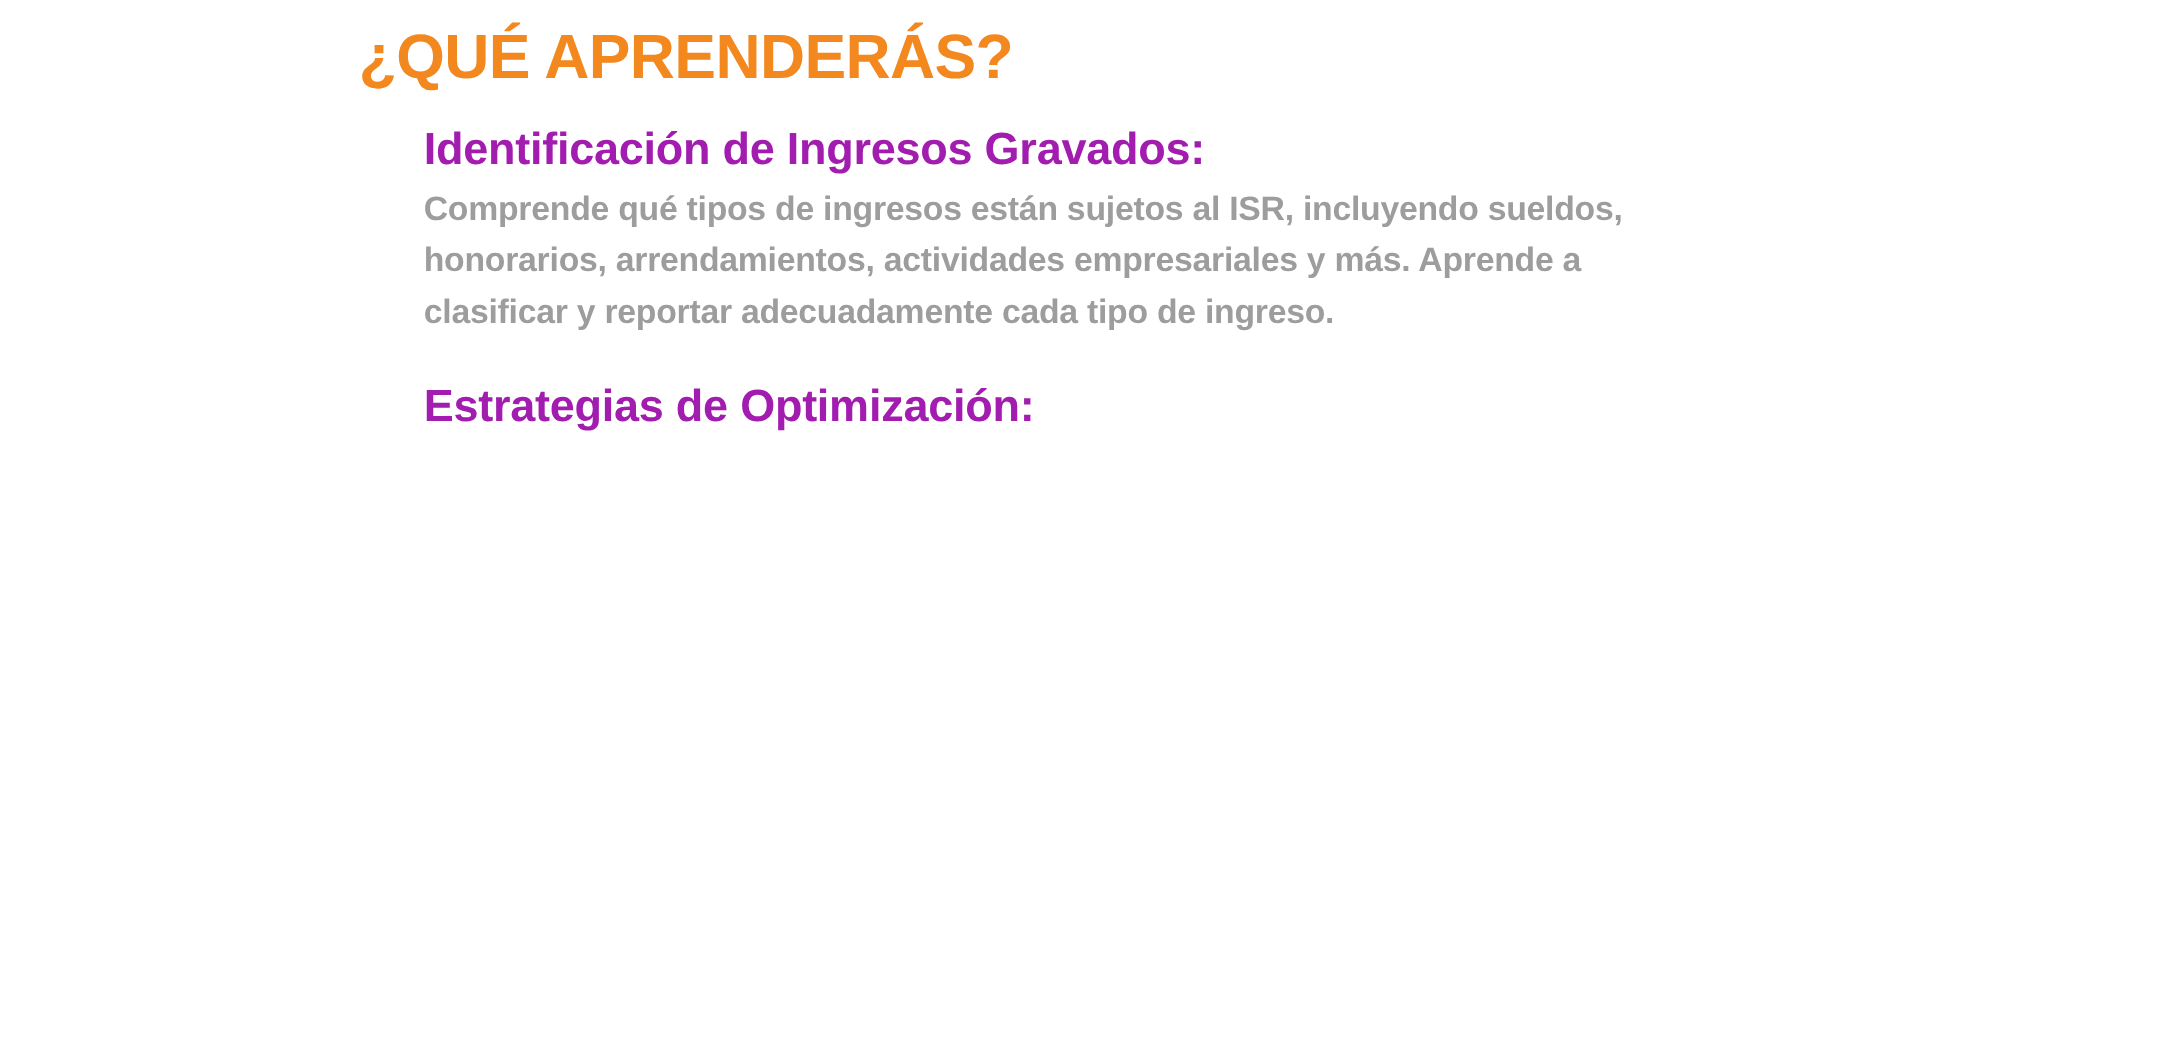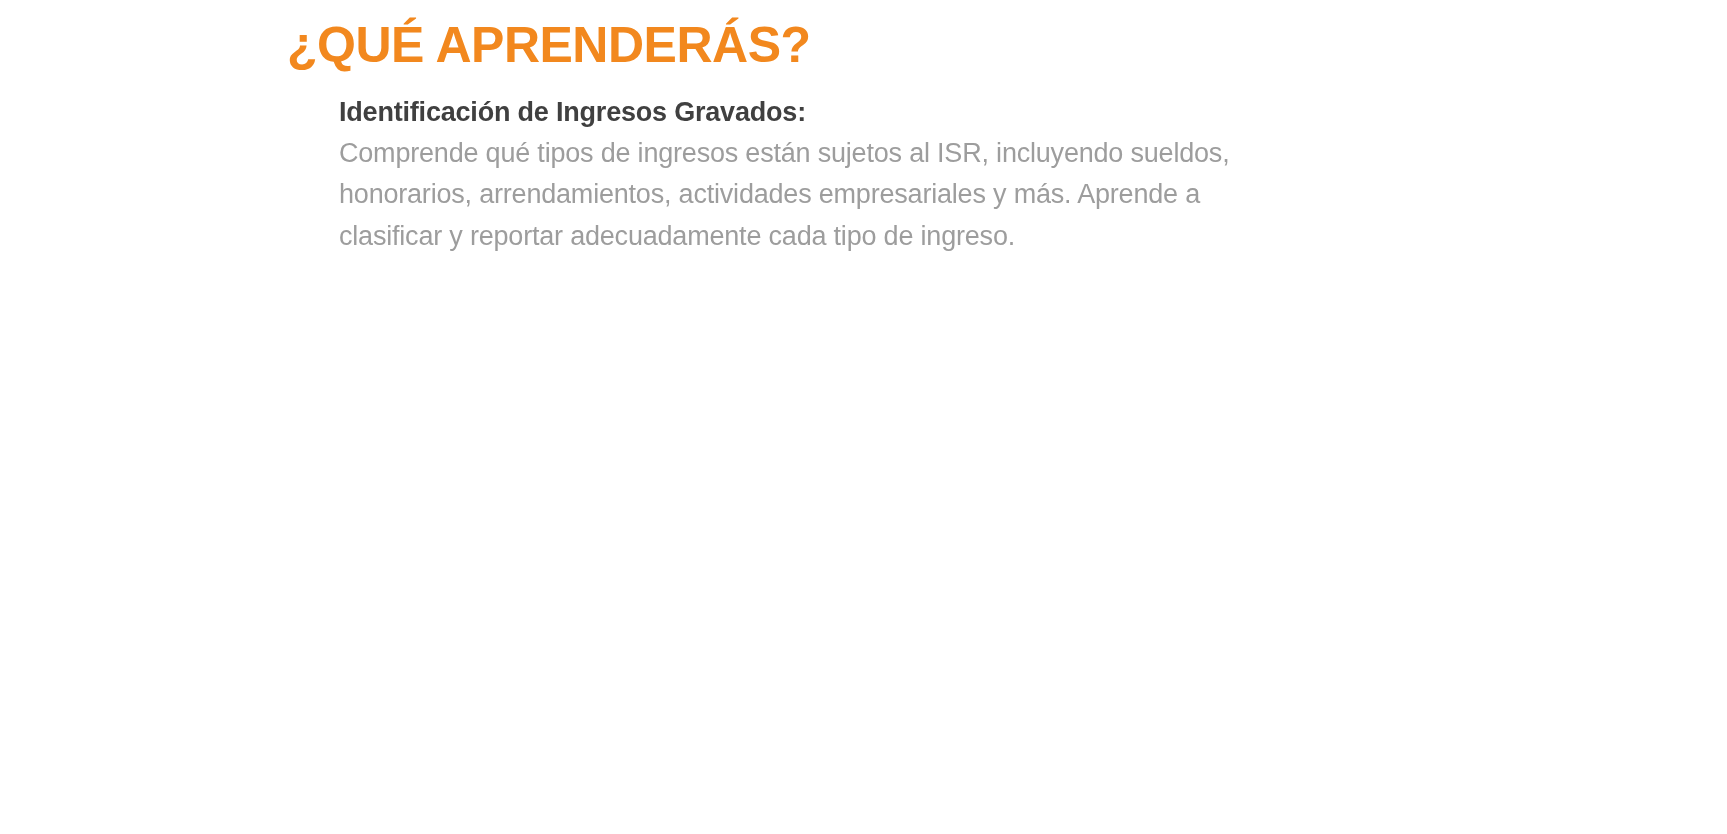--- a/index.html
+++ b/index.html
@@ -41,29 +41,29 @@
     top: 92px;
     width: 1000px;
   }
   .block {
     margin-bottom: 27px;
   }
   .block:last-child {
     margin-bottom: 0;
   }
   .block-heading {
-    font-size: 27px;
+    font-size: 36px;
     font-weight: bold;
-    color: #404040;
+    color: #a21caf;
     line-height: 1.52;
     letter-spacing: -0.2px;
   }
   .block-body {
     font-size: 27px;
-    font-weight: normal;
+    font-weight: bold;
     color: #9d9d9d;
     line-height: 1.53;
     letter-spacing: -0.2px;
     max-width: 960px;
   }
 </style>
 </head>
 <body>
 
 <div class="slide">
@@ -73,17 +73,18 @@
 
     <div class="blocks">
 
       <div class="block">
         <div class="block-heading">Identificación de Ingresos Gravados:</div>
         <div class="block-body">Comprende qué tipos de ingresos están sujetos al ISR, incluyendo sueldos, honorarios, arrendamientos, actividades empresariales y más. Aprende a clasificar y reportar adecuadamente cada tipo de ingreso.</div>
       </div>
 
 
       <div class="block">
+        <div class="block-heading">Estrategias de Optimización:</div>
       </div>
 
     </div>
   </div>
 </div>
 
 </body></html>

